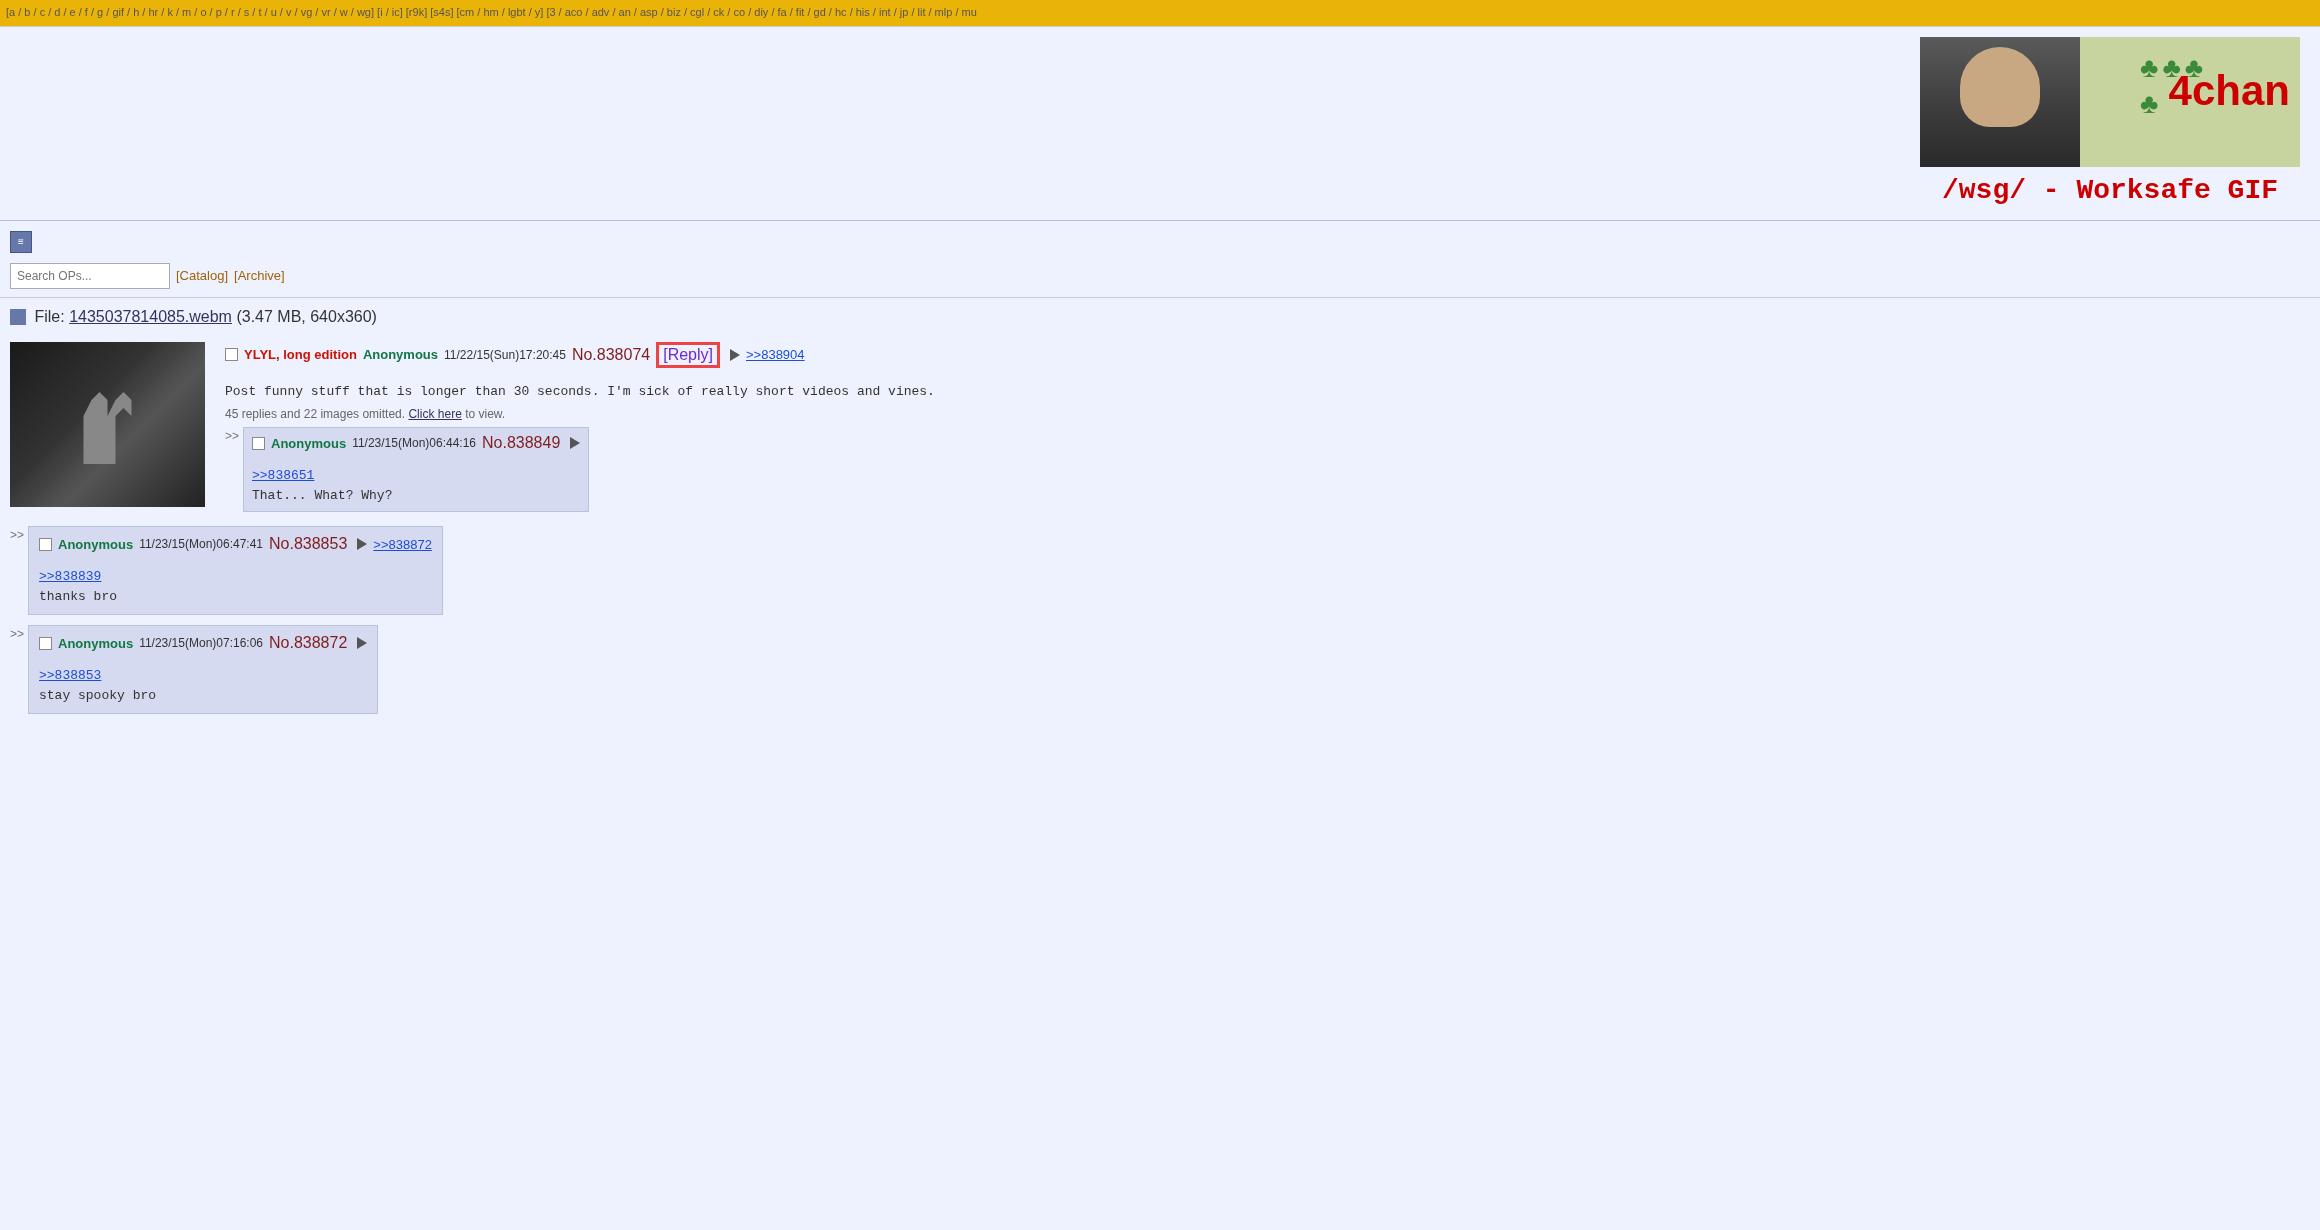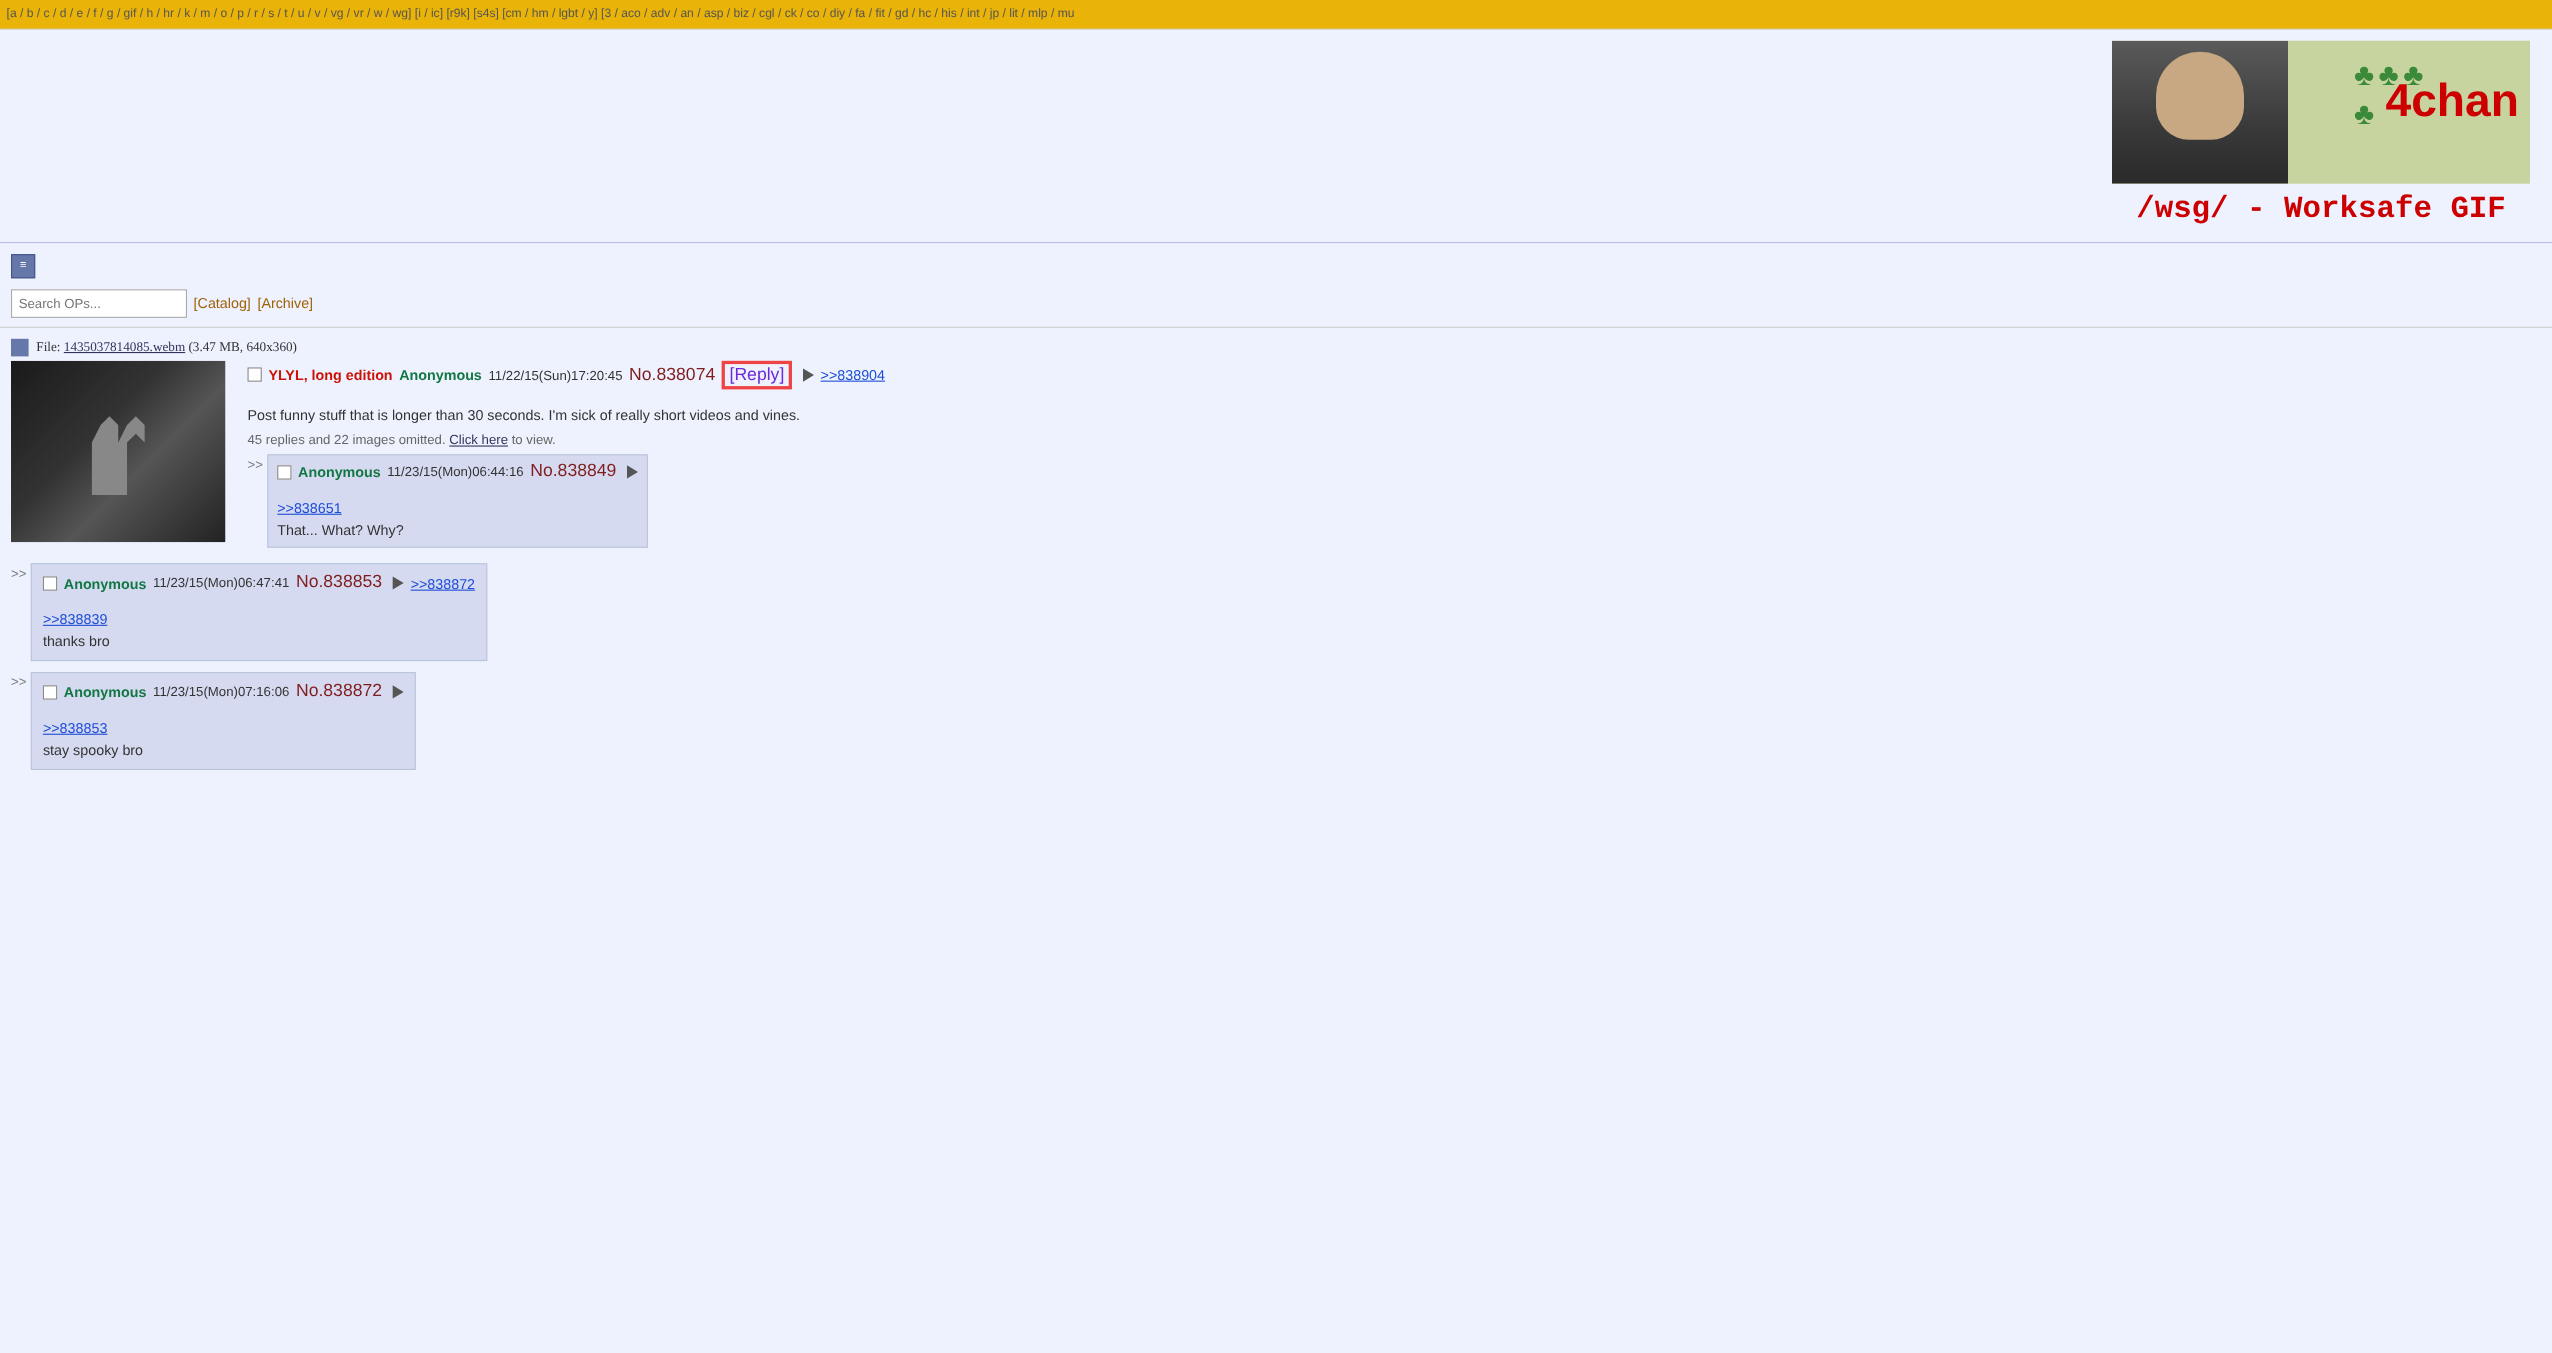--- a/index.html
+++ b/index.html
@@ -145,24 +145,23 @@
       margin: 0 0 6px 0;
     }
 
     
     #thread-container {
       padding: 4px 10px;
     }
 
     
     .op-file-info {
-      font-size: 12px;
+      font-size: 16px;
       color: #333;
-      margin-bottom: 4px;
-      font-family: Liberation Serif, serif;
+      margin-bottom: 16px;
     }
     .op-file-info a {
       color: #34345c;
       text-decoration: underline;
     }
     .file-icon {
       display: inline-block;
       width: 16px;
       height: 16px;
       background: #6677aa;
@@ -258,20 +257,21 @@
       text-decoration: underline;
       font-size: 13px;
     }
 
     
     .post-body {
       margin-top: 14px;
       font-size: 13px;
       line-height: 1.5;
       color: #333;
+      font-family: Liberation Mono, monospace;
     }
 
     
     .omitted-text {
       color: #666;
       font-size: 12px;
       margin: 6px 0;
     }
     .omitted-text a {
       color: #34345c;

